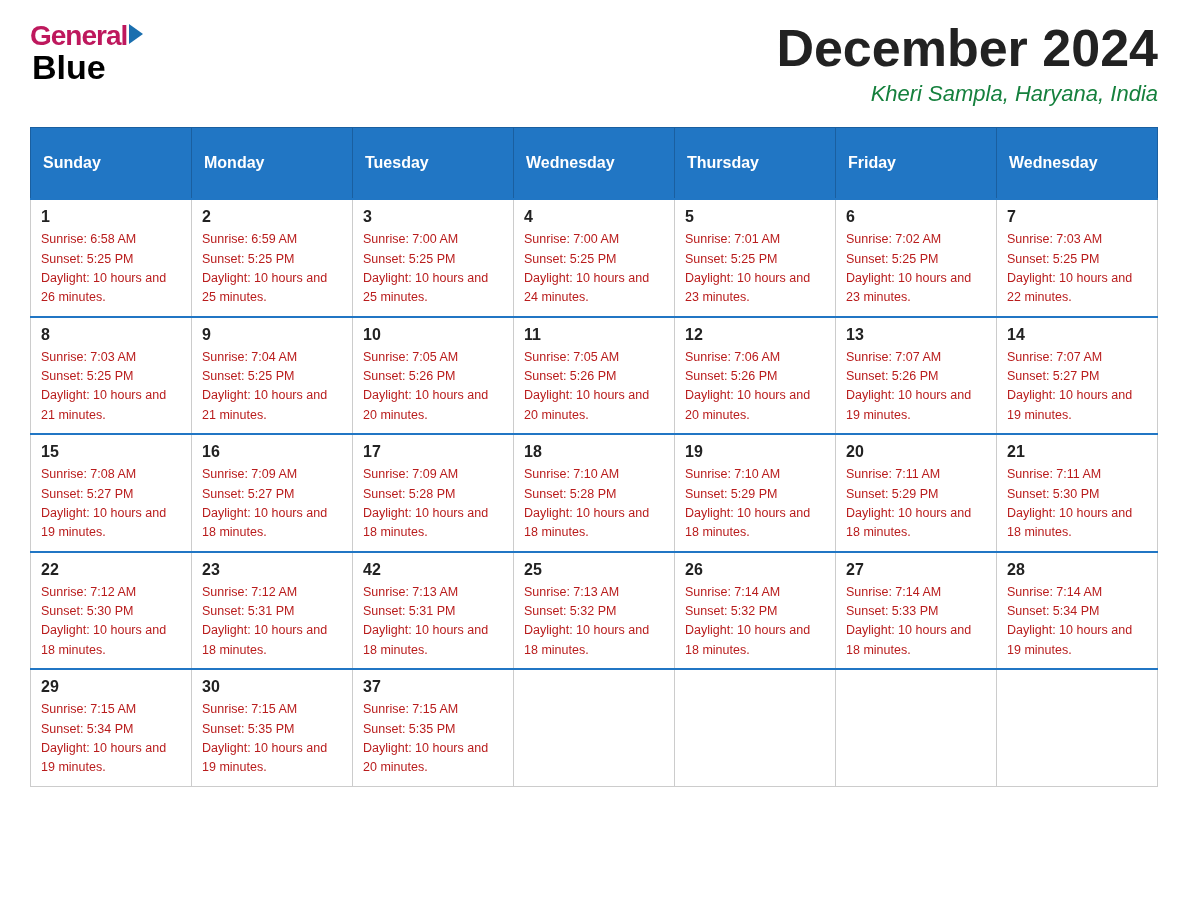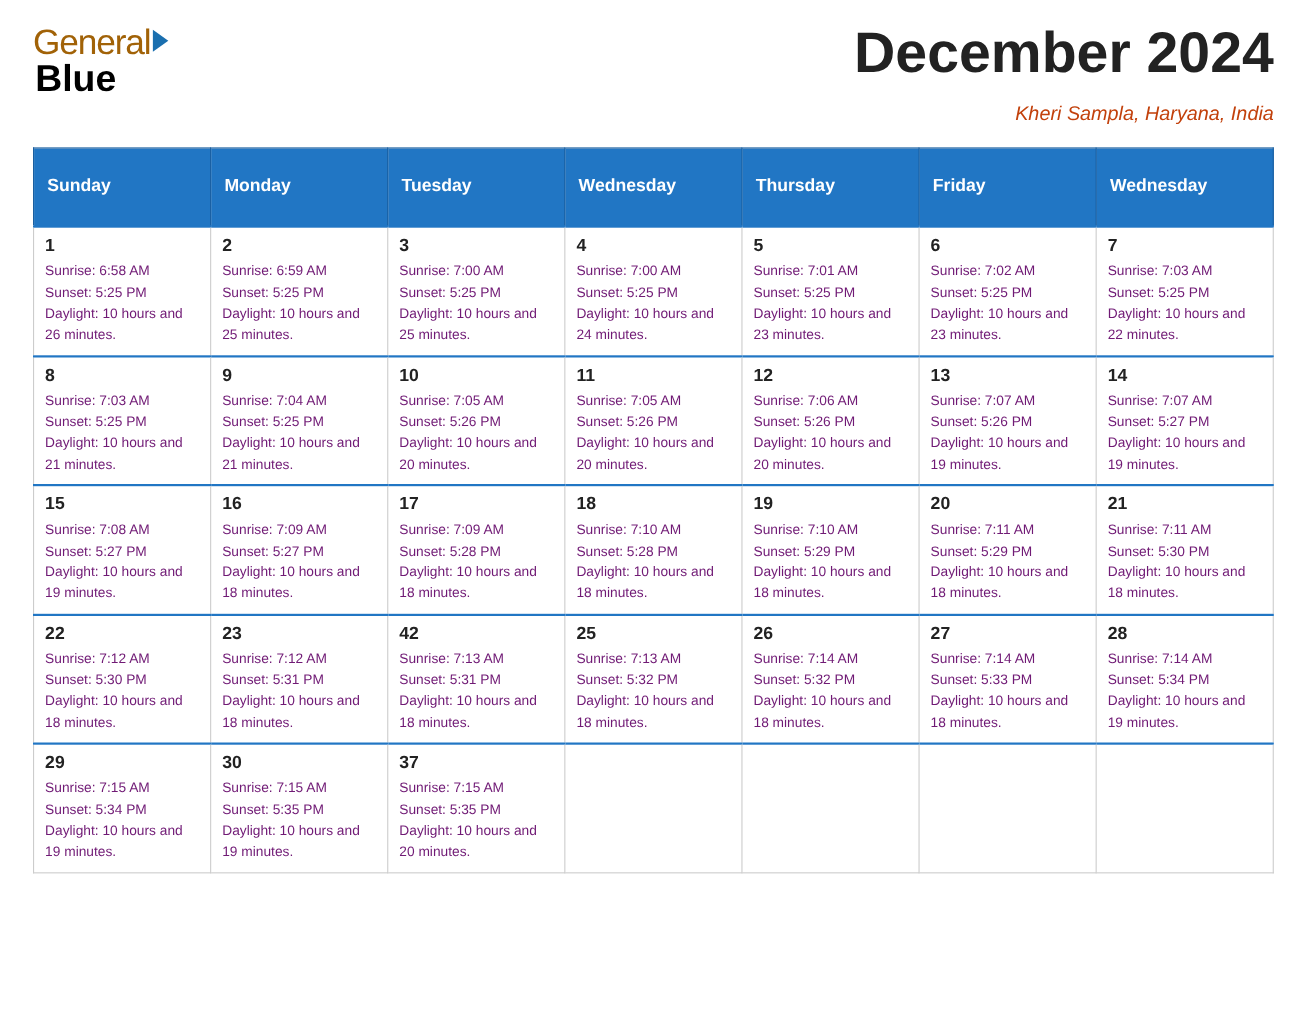--- a/index.html
+++ b/index.html
@@ -19,23 +19,23 @@
     .logo {
       display: flex;
       flex-direction: column;
       align-items: flex-start;
     }
     .logo-top {
       display: flex;
       align-items: center;
     }
     .logo-general {
-      font-size: 32px;
-      font-weight: normal;
-      color: #a16207;
+      font-size: 28px;
+      font-weight: bold;
+      color: #be185d;
       letter-spacing: -1px;
     }
     .logo-arrow {
       width: 0;
       height: 0;
       border-left: 14px solid #1a6faf;
       border-top: 10px solid transparent;
       border-bottom: 10px solid transparent;
       margin-left: 2px;
       margin-top: -4px;
@@ -51,24 +51,24 @@
       text-align: right;
     }
     .month-title {
       font-size: 52px;
       font-weight: bold;
       color: #222;
       line-height: 1.1;
       margin-left: 33px;
     }
     .location-title {
-      font-size: 18px;
-      color: #c2410c;
+      font-size: 22px;
+      color: #15803d;
       font-style: italic;
-      margin-top: 16px;
+      margin-top: 4px;
     }
     .calendar-table {
       width: 100%;
       border-collapse: collapse;
       border: 1px solid #aaa;
     }
     .calendar-table th {
       background-color: #2176c4;
       color: #fff;
       font-size: 16px;
@@ -90,21 +90,21 @@
     .day-number {
       font-size: 16px;
       font-weight: bold;
       color: #222;
       display: block;
       margin-bottom: 4px;
     }
     .day-info {
       font-size: 12.5px;
       line-height: 1.55;
-      color: #701a75;
+      color: #b91c1c;
     }
     .calendar-table tr td {
       border-top: 2px solid #2176c4;
     }
     .calendar-table tbody tr:first-child td {
       border-top: 2px solid #2176c4;
     }
   </style>
 </head>
 <body>

